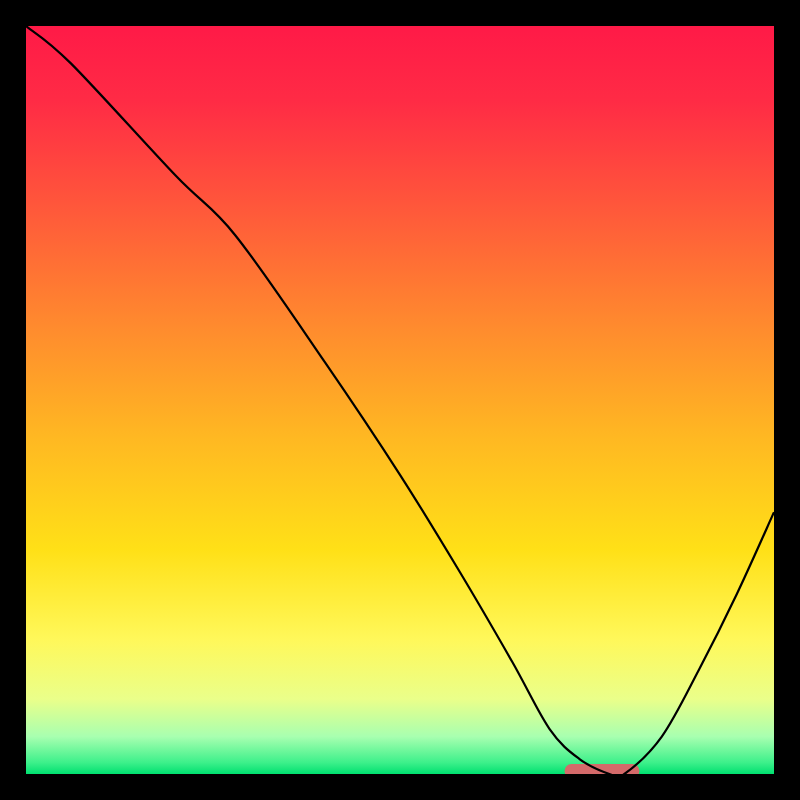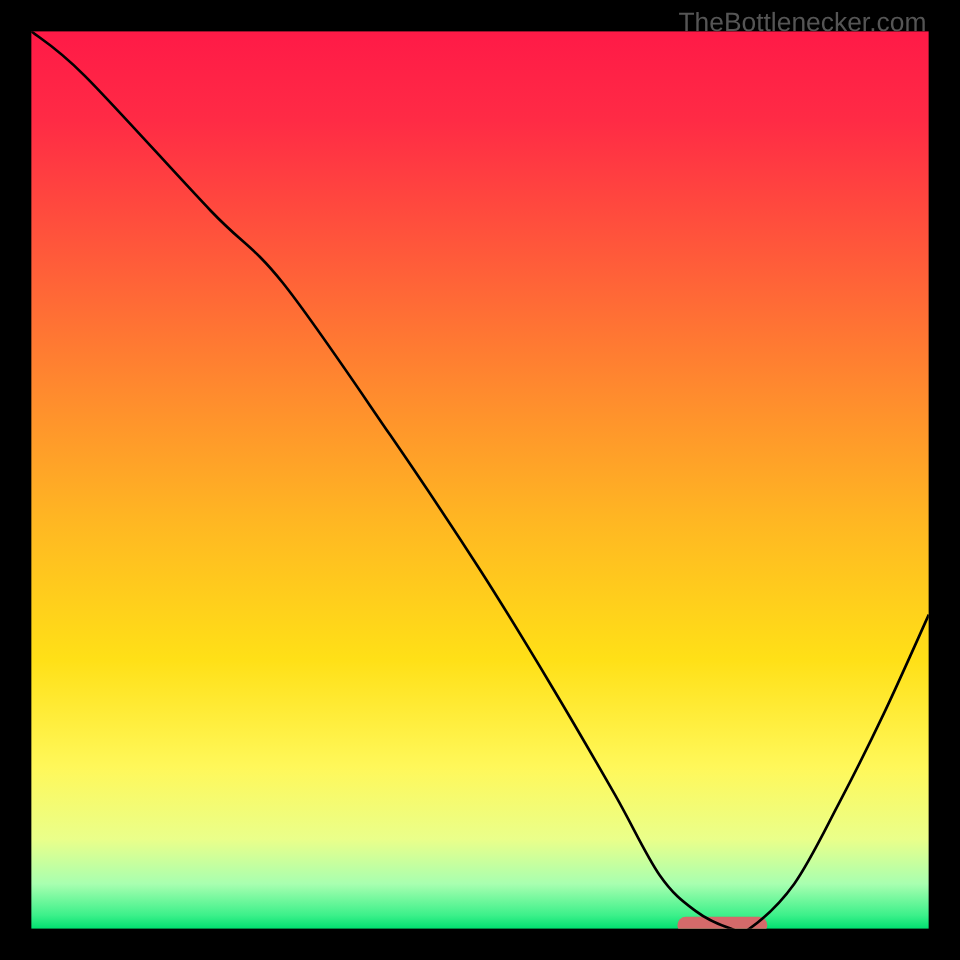--- a/index.html
+++ b/index.html
@@ -32,21 +32,20 @@
     top: 26px;
     width: 748px;
     height: 748px;
   }
   svg { display: block; }
 </style>
 </head>
 <body>
 
 <div class="container">
-  <div class="watermark">TheBottlenecker.com</div>
   <div class="plot-area">
     <svg id="chart-svg" width="748" height="748" viewBox="0 0 748 748">
       <defs>
         <linearGradient id="bg-grad" x1="0" y1="0" x2="0" y2="1">
             <stop offset="0%" stop-color="#ff1a47"></stop>
             <stop offset="10%" stop-color="#ff2b45"></stop>
             <stop offset="25%" stop-color="#ff5a3a"></stop>
             <stop offset="40%" stop-color="#ff8a2e"></stop>
             <stop offset="55.00000000000001%" stop-color="#ffb822"></stop>
             <stop offset="70%" stop-color="#ffe017"></stop>

